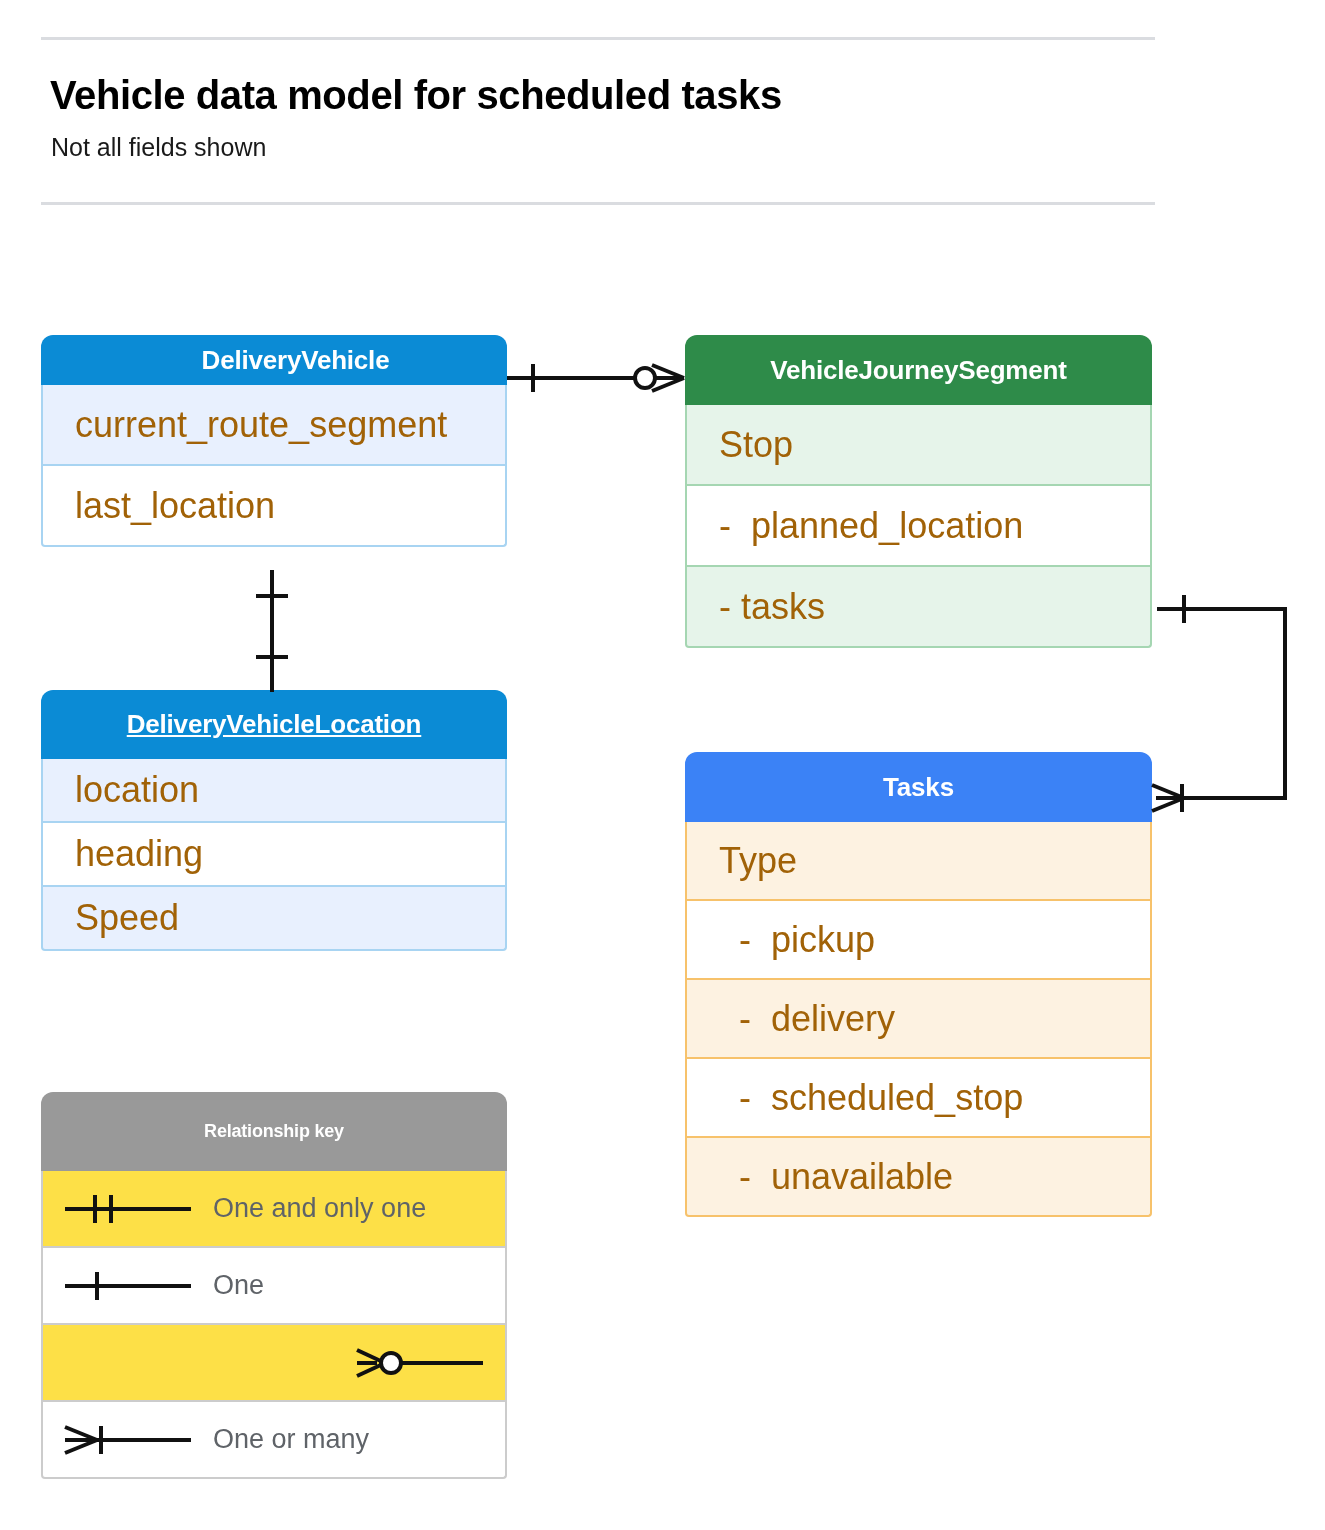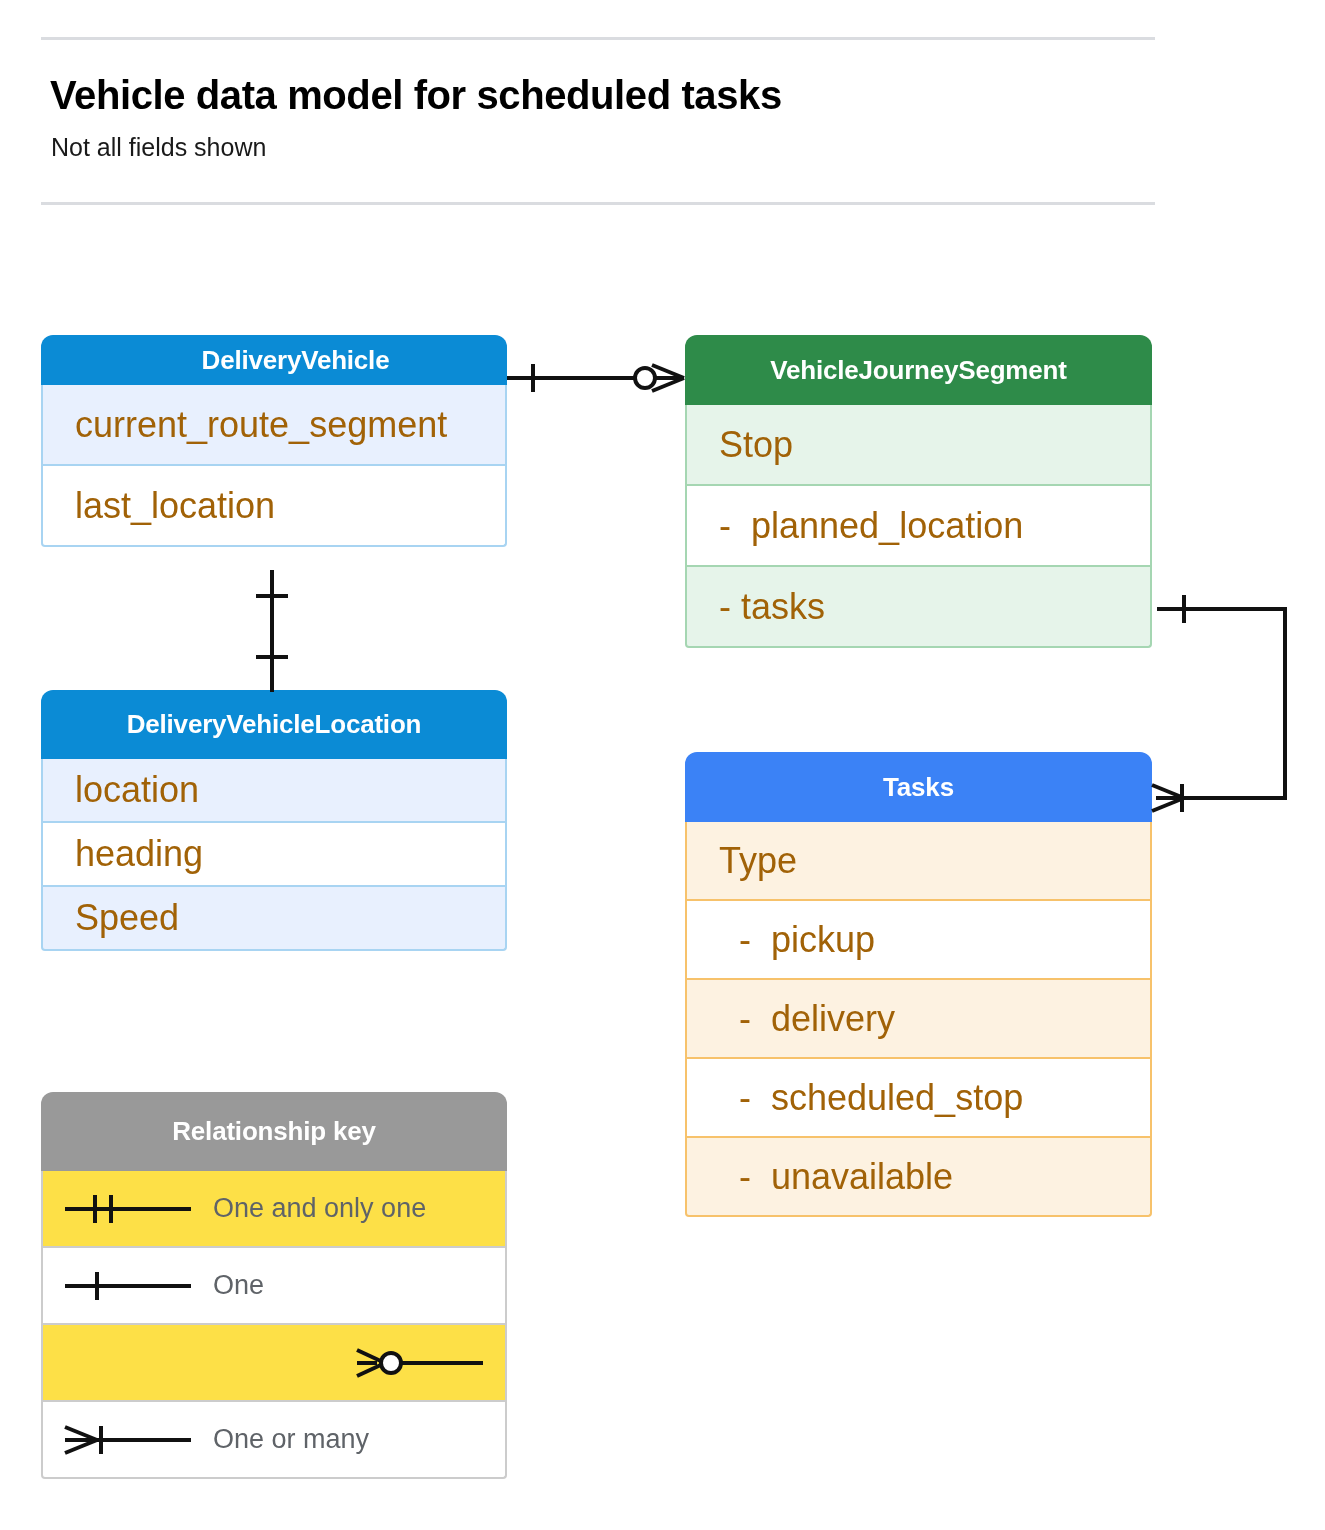--- a/index.html
+++ b/index.html
@@ -77,34 +77,34 @@
   .grey .erow  { border-color: #cccccc; }
   .grey .erow.alt  { background: #fde047; justify-content: flex-end; }
   .grey .erow.plain{ background: #ffffff; }
 
   
   #ent-delivery-vehicle { left: 41px; top: 335px; width: 466px; }
   #ent-delivery-vehicle .ehead { height: 50px; padding-left: 43px; }
   #ent-delivery-vehicle .erow  { height: 81px; }
 
   #ent-delivery-vehicle-location { left: 41px; top: 690px; width: 466px; }
-  #ent-delivery-vehicle-location .ehead { height: 69px; }
+  #ent-delivery-vehicle-location .ehead { height: 69px; text-decoration: underline; }
   #ent-delivery-vehicle-location .erow  { height: 64px; }
 
   #ent-vehicle-journey-segment { left: 685px; top: 335px; width: 467px; }
   #ent-vehicle-journey-segment .ehead { height: 70px; }
   #ent-vehicle-journey-segment .erow  { height: 81px; }
 
   #ent-tasks { left: 685px; top: 752px; width: 467px; }
   #ent-tasks .ehead { height: 70px; }
   #ent-tasks .erow  { height: 79px; }
 
   
   #legend { left: 41px; top: 1092px; width: 466px; }
-  #legend .ehead { height: 79px; font-size: 26px; }
+  #legend .ehead { height: 79px; font-size: 18px; }
   #legend .erow {
     height: 77px;
     padding-left: 0;
     font-size: 27px;
     color: #5f6368;
   }
   #legend .legend-sym {
     width: 170px; min-width: 170px; height: 100%;
     display: flex; align-items: center; justify-content: flex-start;
     padding-left: 20px;

